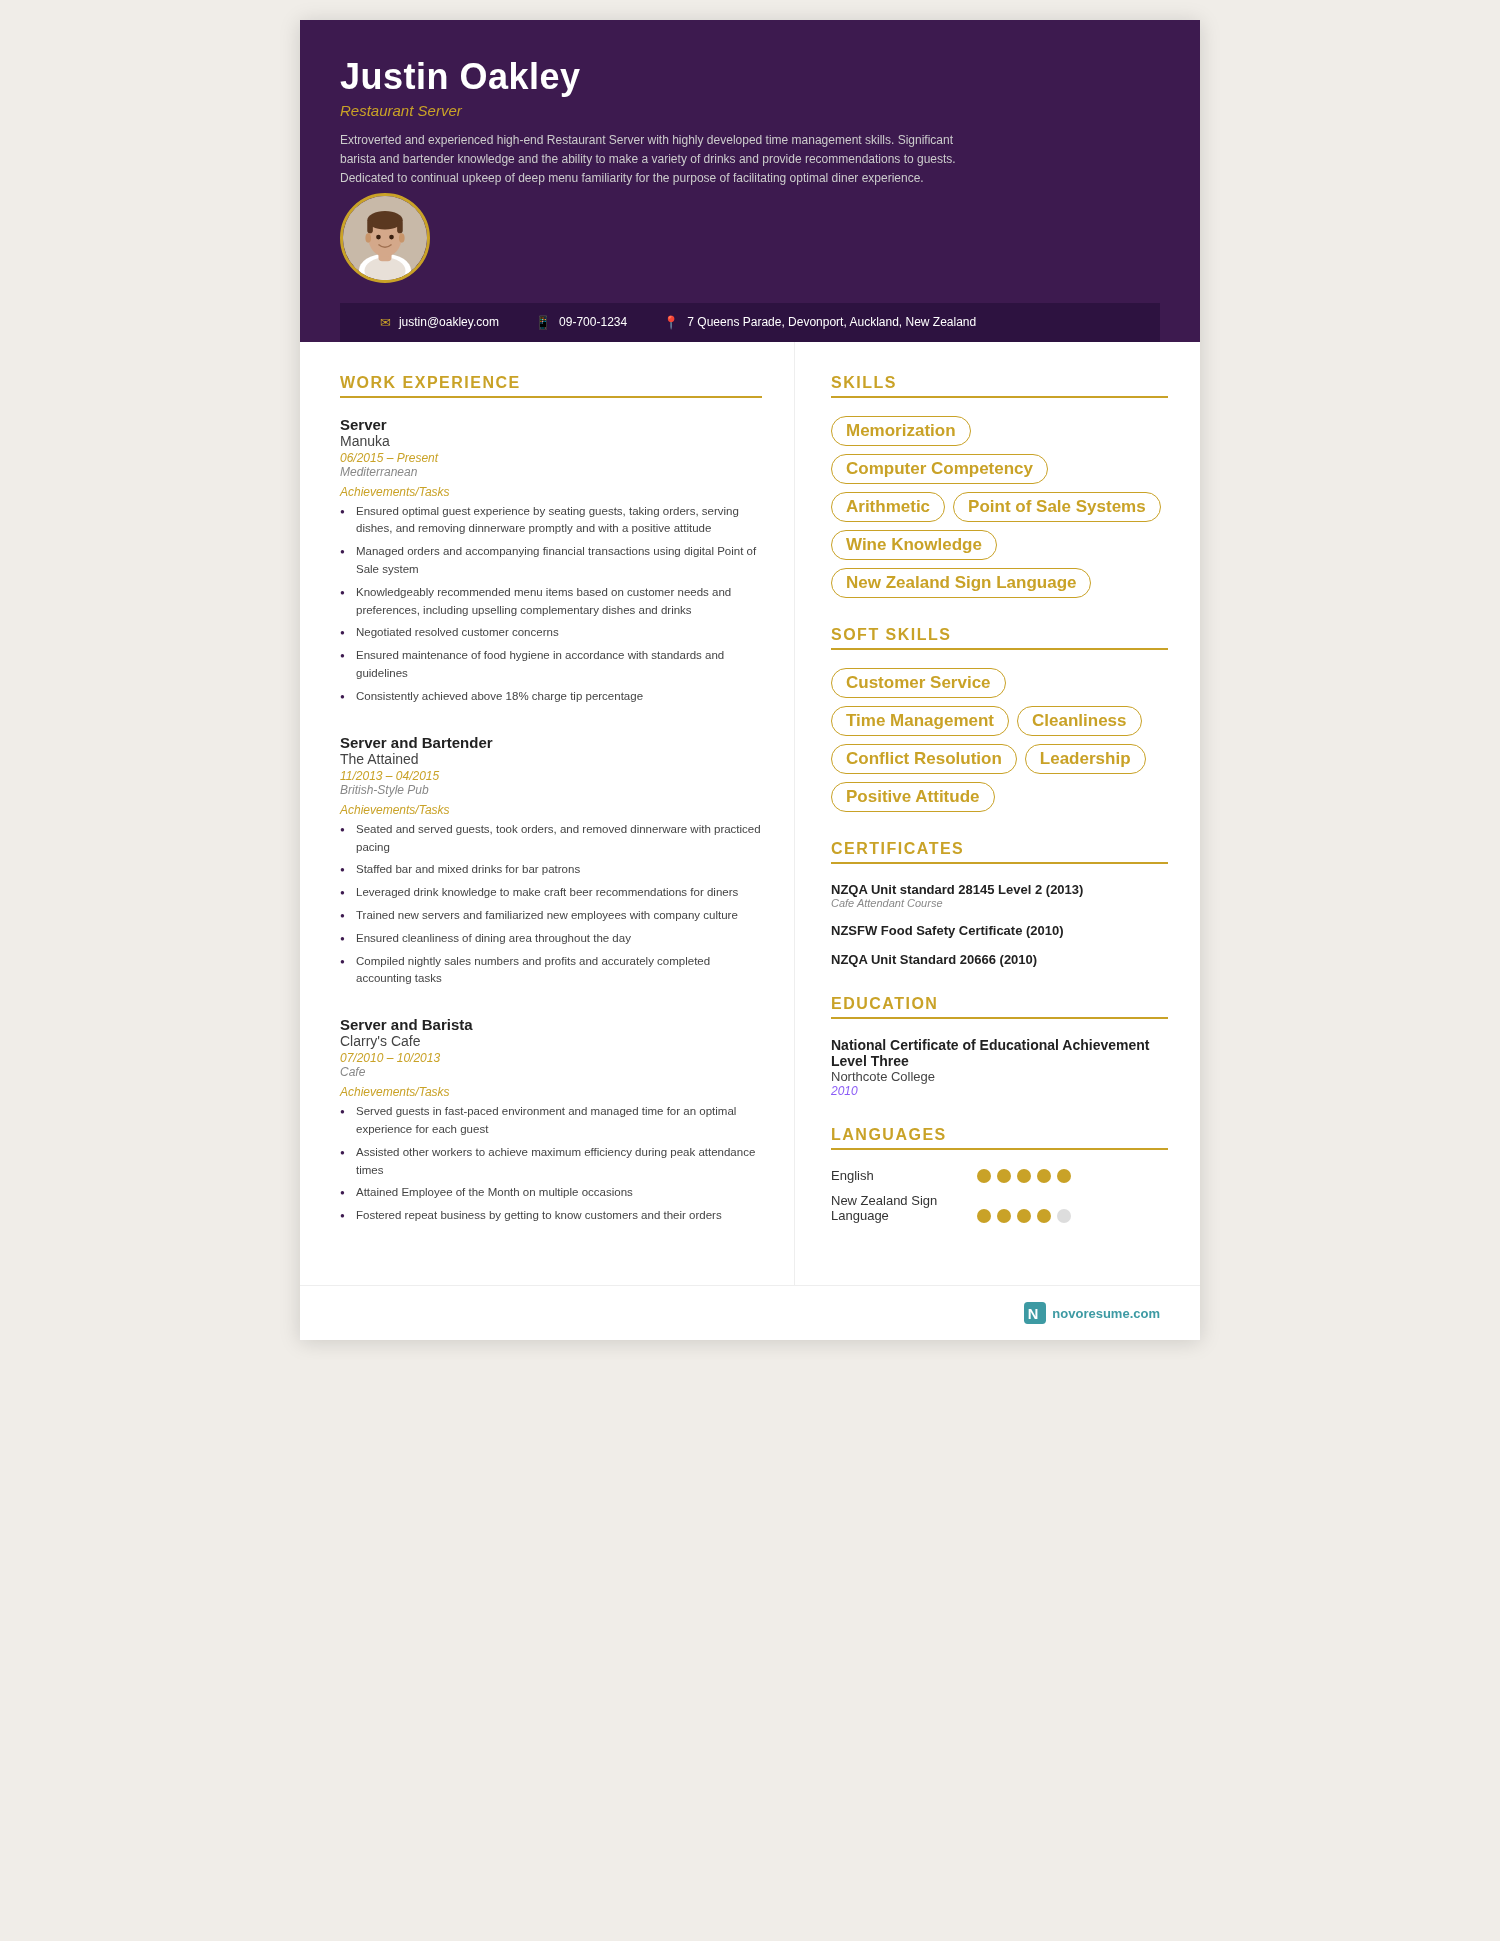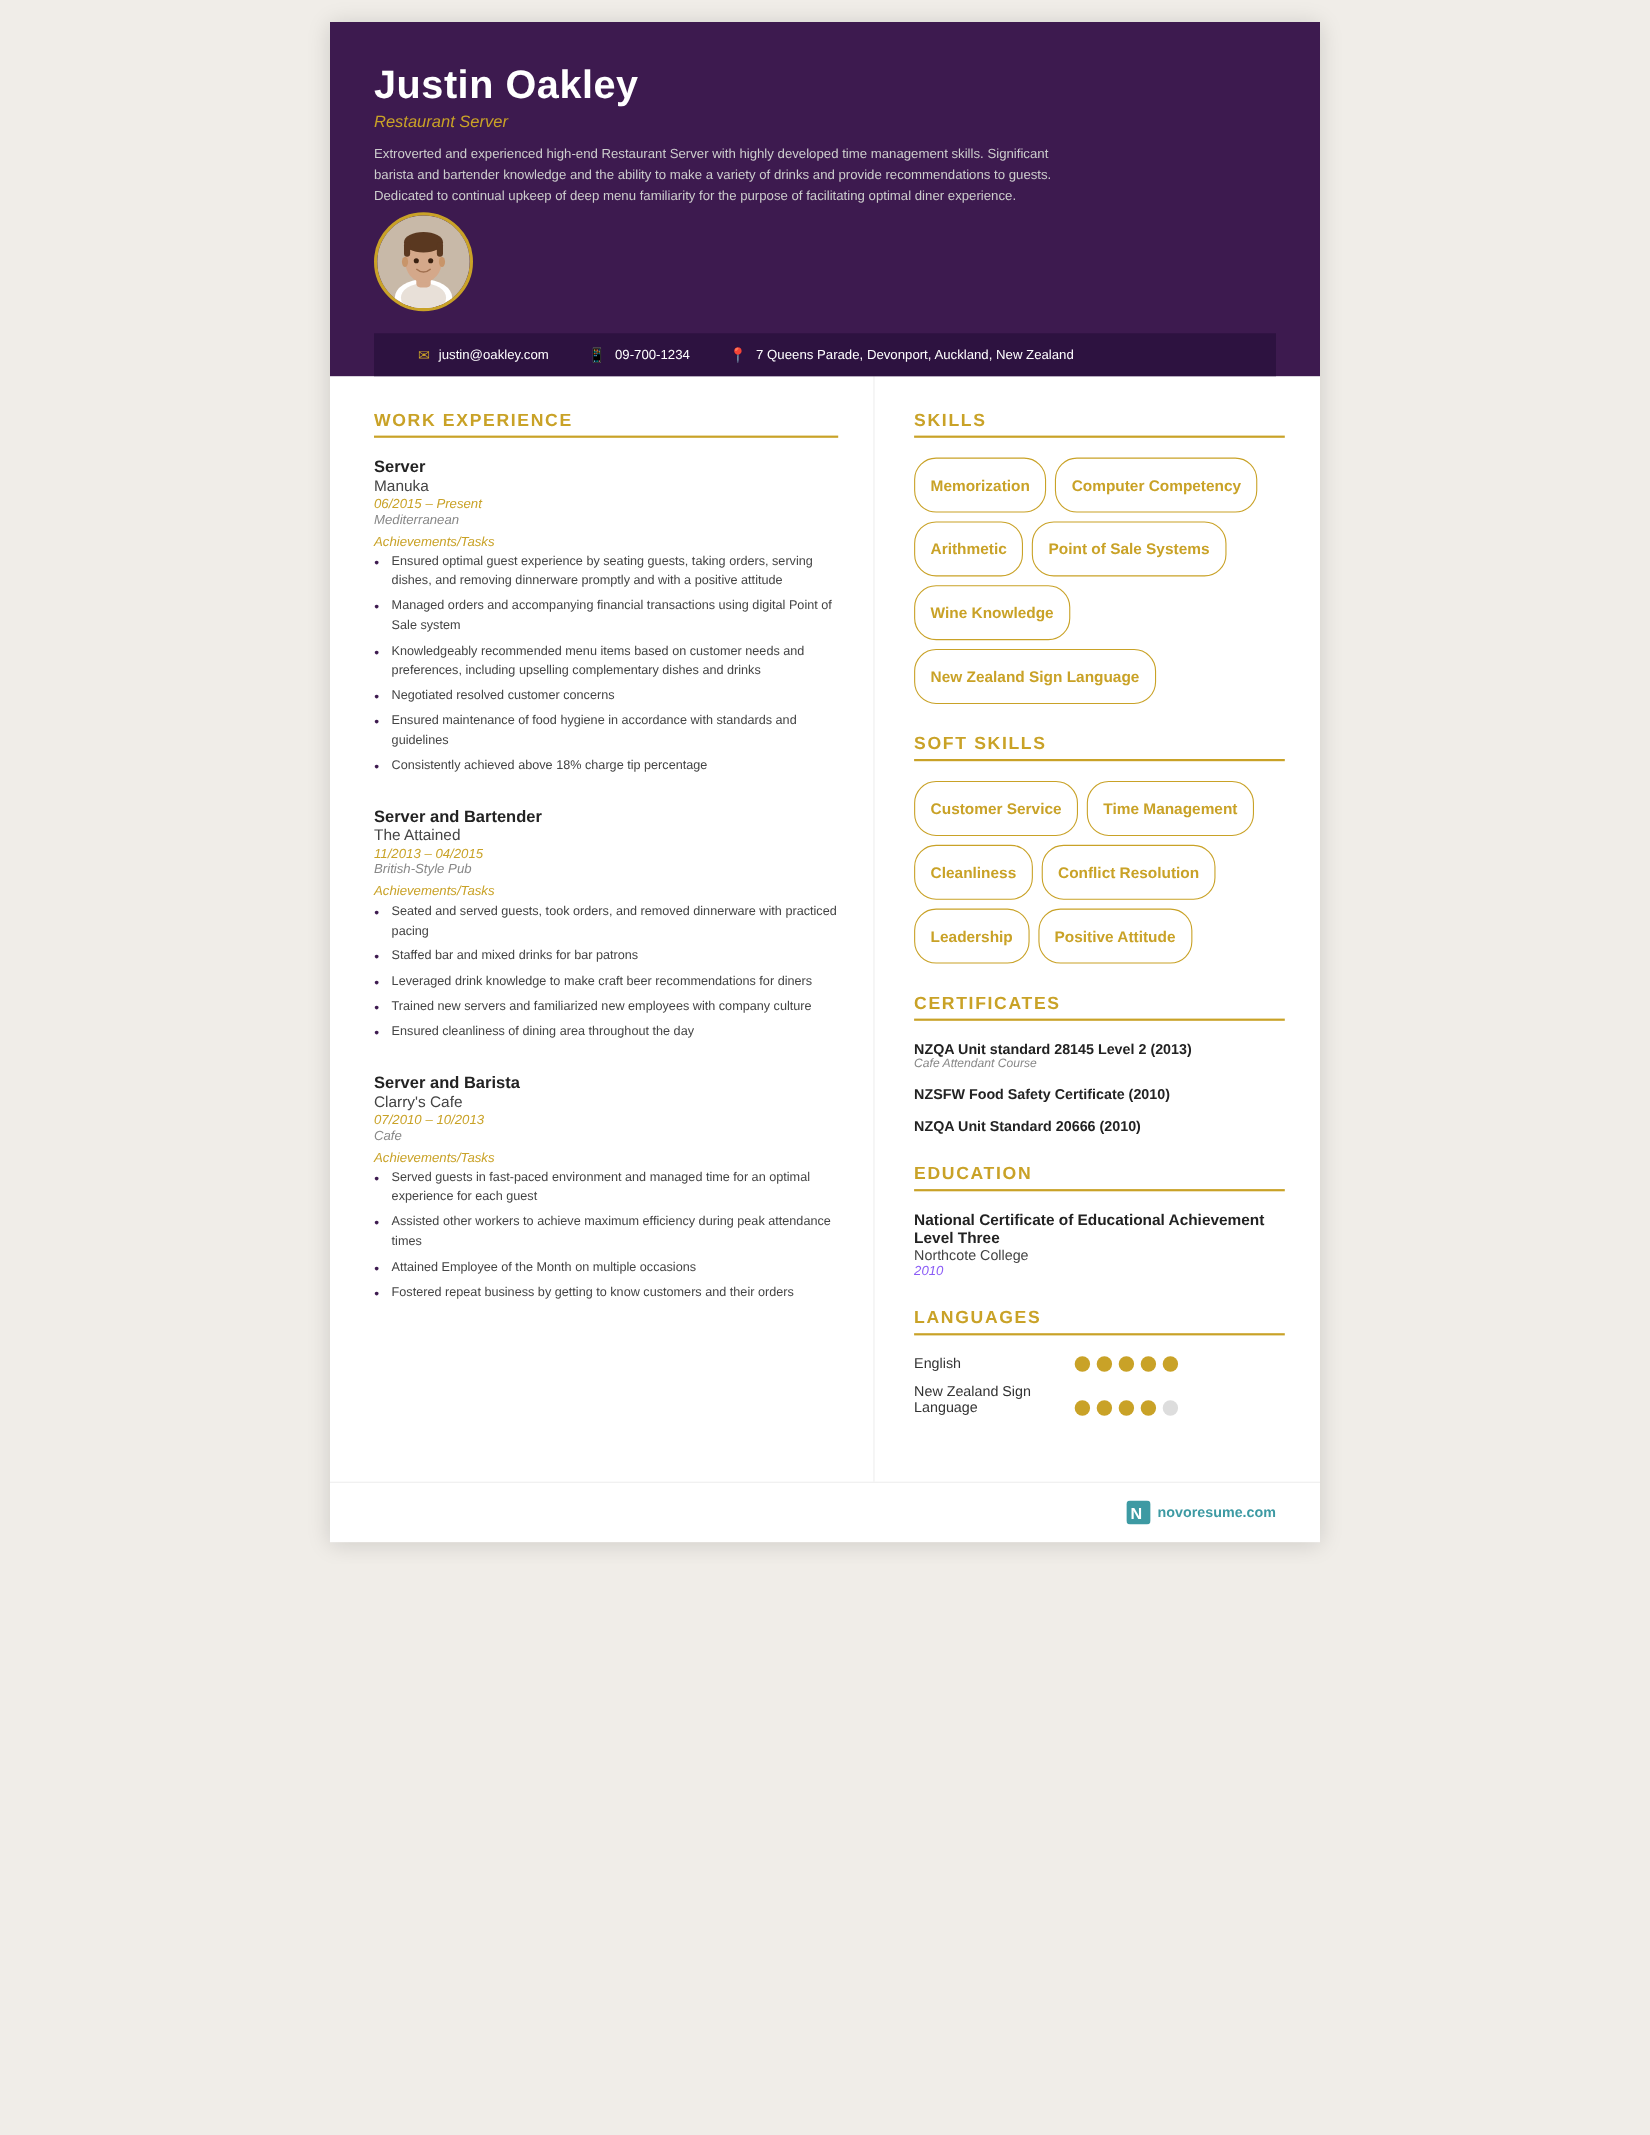--- a/index.html
+++ b/index.html
@@ -172,22 +172,22 @@
       display: flex;
       flex-wrap: wrap;
       gap: 8px;
       margin-bottom: 10px;
     }
     .skill-tag {
       background: transparent;
       border: 1.5px solid #c9a227;
       color: #c9a227;
       border-radius: 20px;
-      padding: 16px 14px;
-      font-size: 14px;
+      padding: 4px 14px;
+      font-size: 17px;
       font-weight: 600;
     }
 
     
     .cert-item {
       margin-bottom: 14px;
     }
     .cert-name {
       font-size: 13px;
       font-weight: 600;
@@ -346,20 +346,21 @@
     <div class="job-company">The Attained</div>
     <div class="job-dates">11/2013 – 04/2015</div>
     <div class="job-type">British-Style Pub</div>
     <div class="achievements-label">Achievements/Tasks</div>
     <ul>
       <li>Seated and served guests, took orders, and removed dinnerware with practiced pacing</li>
               <li>Staffed bar and mixed drinks for bar patrons</li>
               <li>Leveraged drink knowledge to make craft beer recommendations for diners</li>
               <li>Trained new servers and familiarized new employees with company culture</li>
               <li>Ensured cleanliness of dining area throughout the day</li>
+              <li>Compiled nightly sales numbers and profits and accurately completed accounting tasks</li>
     </ul>
   </div>
           <div class="job">
     <div class="job-title">Server and Barista</div>
     <div class="job-company">Clarry's Cafe</div>
     <div class="job-dates">07/2010 – 10/2013</div>
     <div class="job-type">Cafe</div>
     <div class="achievements-label">Achievements/Tasks</div>
     <ul>
       <li>Served guests in fast-paced environment and managed time for an optimal experience for each guest</li>

